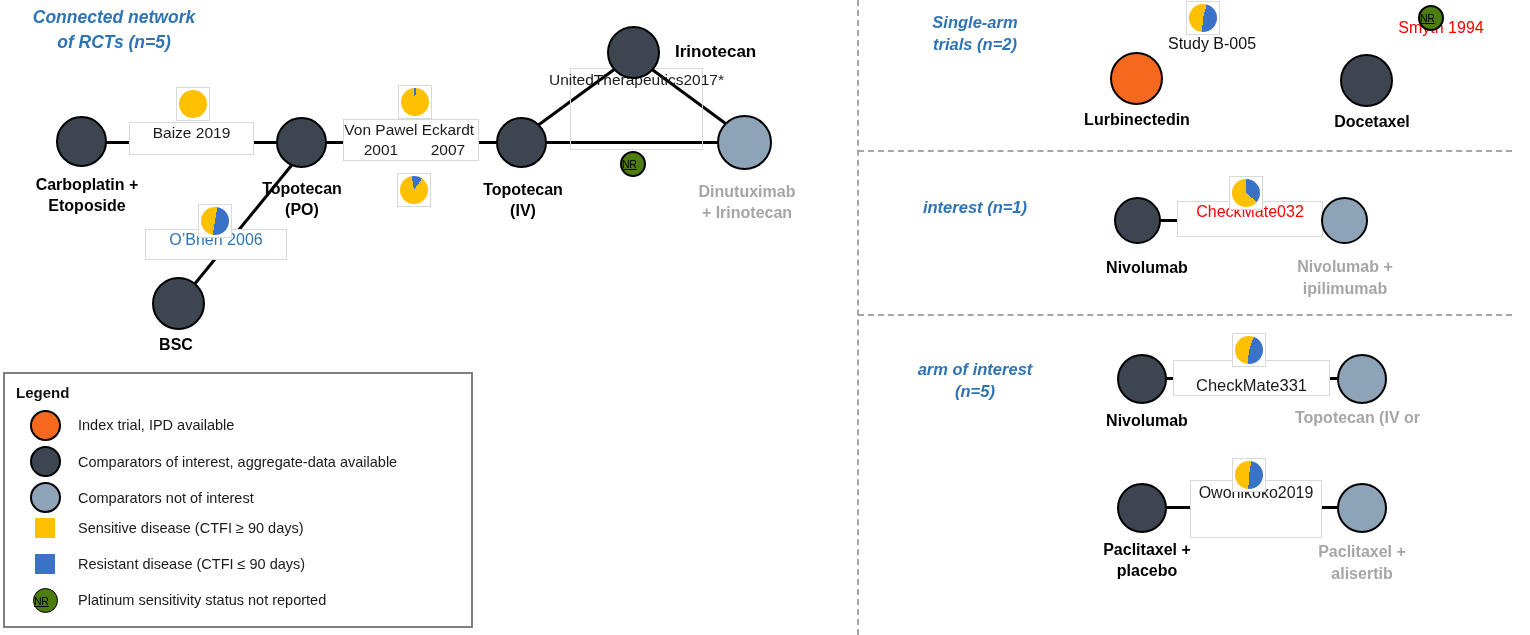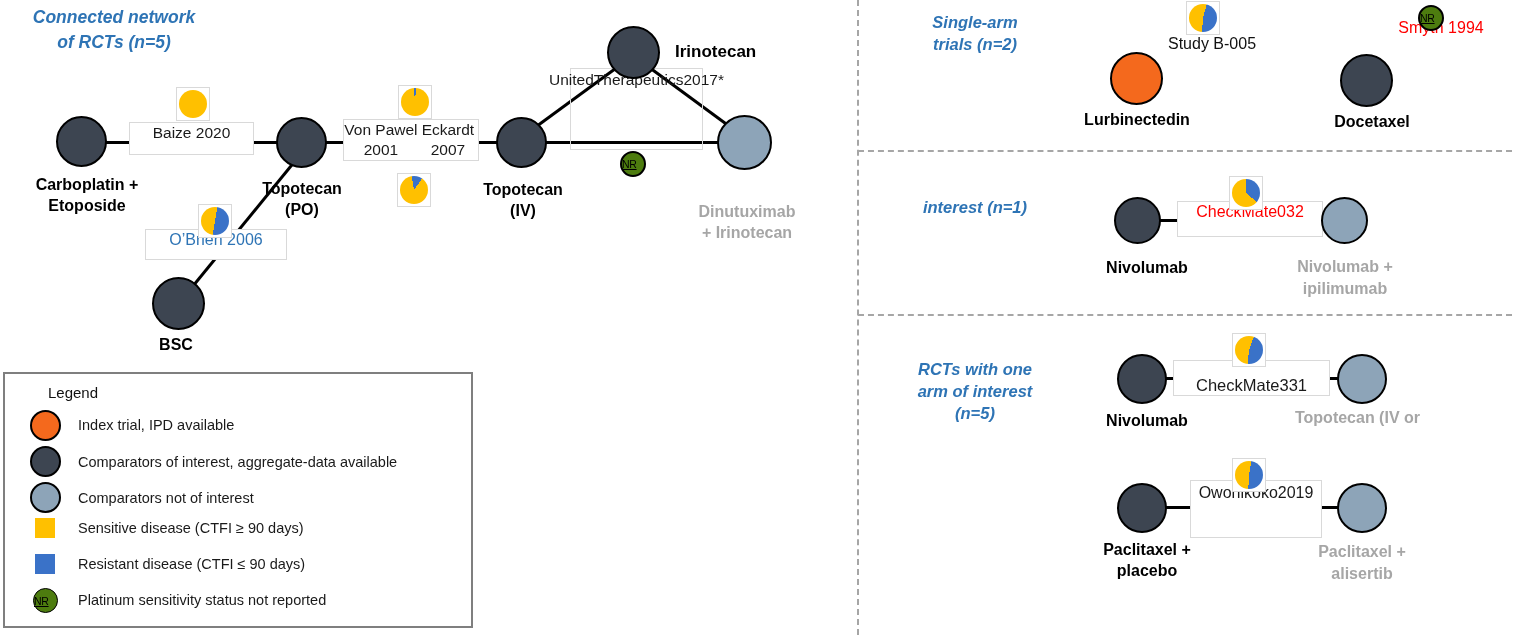--- a/index.html
+++ b/index.html
@@ -26,21 +26,21 @@
            display:flex;align-items:center;justify-content:flex-start;font-size:10.5px;color:#000;
            letter-spacing:-0.3px;z-index:4;text-decoration:underline;}
   .dash-v{position:absolute;border-left:2px dashed var(--divider-gray);z-index:0;}
   .dash-h{position:absolute;border-top:2px dashed var(--divider-gray);z-index:0;}
   .plaintext{position:absolute;font-size:16px;text-align:center;z-index:3;}
   .red{color:var(--red-text);}
   .blue{color:var(--title-blue);}
   
   .legendbox{position:absolute;left:3px;top:372px;width:470px;height:256px;
              border:2px solid var(--legend-border);box-sizing:border-box;background:#fff;z-index:5;}
-  .legend-title{position:absolute;left:16px;top:384px;font-weight:normal;font-size:15px;z-index:6;margin-left:32px;}
+  .legend-title{position:absolute;left:16px;top:384px;font-weight:bold;font-size:15px;z-index:6;}
   .lg-circle{position:absolute;width:31px;height:31px;border-radius:50%;border:2px solid #000;
              box-sizing:border-box;z-index:6;}
   .lg-square{position:absolute;width:20px;height:20px;z-index:6;}
   .lg-label{position:absolute;left:78px;width:390px;font-size:14.5px;line-height:20px;color:#1a1a1a;z-index:6;}
 </style>
 </head>
 <body>
 
 <div class="sectitle maintitle" style="left:10px;top:5px;width:208px;">
   <div>Connected network</div>
@@ -48,21 +48,21 @@
 </div>
 
 <div class="edge" style="left:100px;top:141px;width:185px;"></div>
 <div class="edge" style="left:323px;top:141px;width:176px;"></div>
 <div class="edge" style="left:543px;top:141px;width:179px;"></div>
 <div class="edge" style="left:535px;top:126px;width:107px;transform:rotate(-36.2deg);"></div>
 <div class="edge" style="left:648px;top:65px;width:103px;transform:rotate(36.3deg);"></div>
 <div class="edge" style="left:191px;top:287px;width:163px;transform:rotate(-50.8deg);"></div>
 
 <div class="lblbox" style="left:129px;top:122px;width:125px;height:33px;">
-  <div>Baize 2020</div>
+  <div>Baize 2019</div>
 </div>
 <div class="lblbox" style="left:343px;top:119px;width:136px;height:42px;">
   <div>Von Pawel 2001</div>
   <div>Eckardt 2007</div>
 </div>
 <div class="lblbox transparent" style="left:570px;top:68px;width:133px;height:82px;line-height:22px;">
   <div>United</div>
   <div>Therapeutics</div>
   <div>2017*</div>
 </div>
@@ -100,21 +100,21 @@
 </div>
 <div class="nodelabel" style="left:222px;top:178px;width:160px;">
   <div>Topotecan</div>
   <div>(PO)</div>
 </div>
 <div class="nodelabel" style="left:443px;top:179px;width:160px;">
   <div>Topotecan</div>
   <div>(IV)</div>
 </div>
 <div class="nodelabel" style="left:675px;top:41px;width:110px;text-align:left;font-size:17px;">Irinotecan</div>
-<div class="nodelabel gray" style="left:662px;top:181px;width:170px;margin-top:20px;">
+<div class="nodelabel gray" style="left:662px;top:181px;width:170px;">
   <div>Dinutuximab</div>
   <div>+ Irinotecan</div>
 </div>
 <div class="nodelabel" style="left:136px;top:334px;width:80px;">BSC</div>
 
 <div class="legendbox"></div>
 <div class="legend-title">Legend</div>
 
 <div class="lg-circle" style="left:30px;top:410px;background:var(--node-orange);"></div>
 <div class="lg-label" style="top:415px;">Index trial, IPD available</div>
@@ -173,21 +173,20 @@
 </div>
 <div class="node dark" style="left:1114px;top:197px;width:47px;height:47px;"></div>
 <div class="node light" style="left:1321px;top:197px;width:47px;height:47px;"></div>
 <div class="nodelabel" style="left:1067px;top:257px;width:160px;">Nivolumab</div>
 <div class="nodelabel gray" style="left:1265px;top:256px;width:160px;line-height:22px;">
   <div>Nivolumab +</div>
   <div>ipilimumab</div>
 </div>
 
 <div class="sectitle" style="left:882px;top:358px;width:186px;">
-  <div>RCTs with one</div>
   <div>arm of interest</div>
   <div>(n=5)</div>
 </div>
 
 <div class="edge" style="left:1163px;top:377px;width:16px;"></div>
 <div class="edge" style="left:1328px;top:377px;width:14px;"></div>
 <div class="lblbox" style="left:1173px;top:360px;width:157px;height:36px;font-size:16.5px;align-items:flex-end;">
   <div>CheckMate331</div>
 </div>
 <div class="piebox" style="left:1232px;top:333px;">

